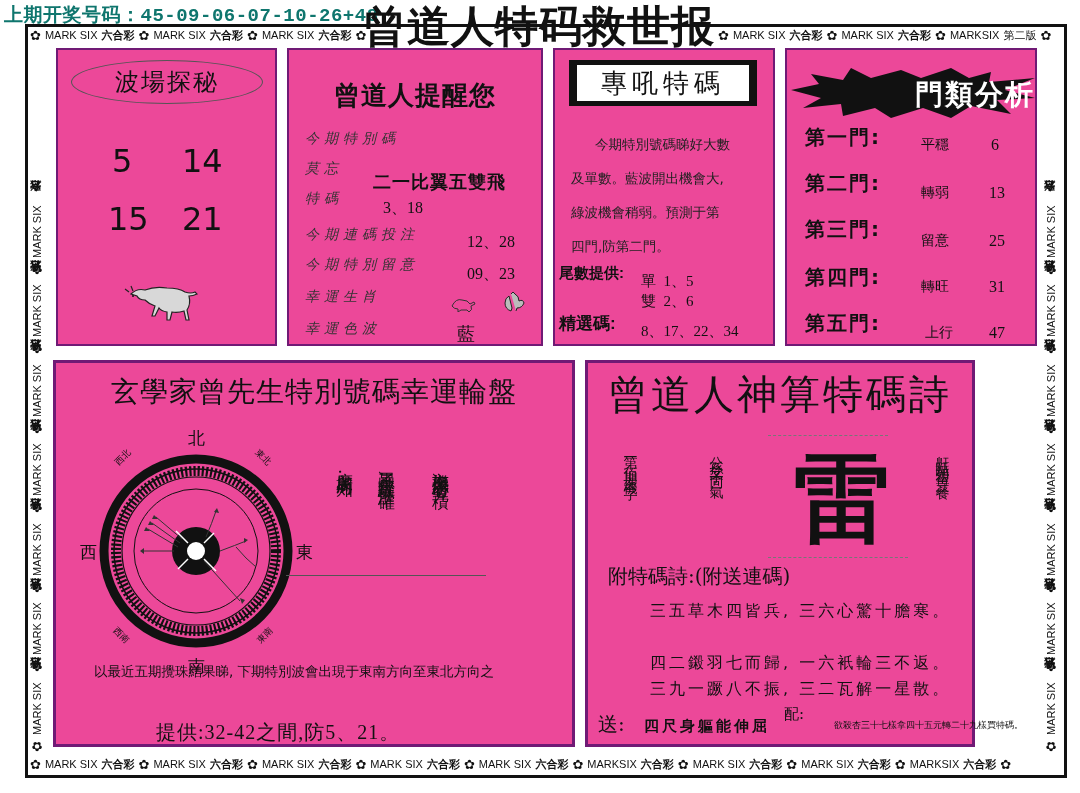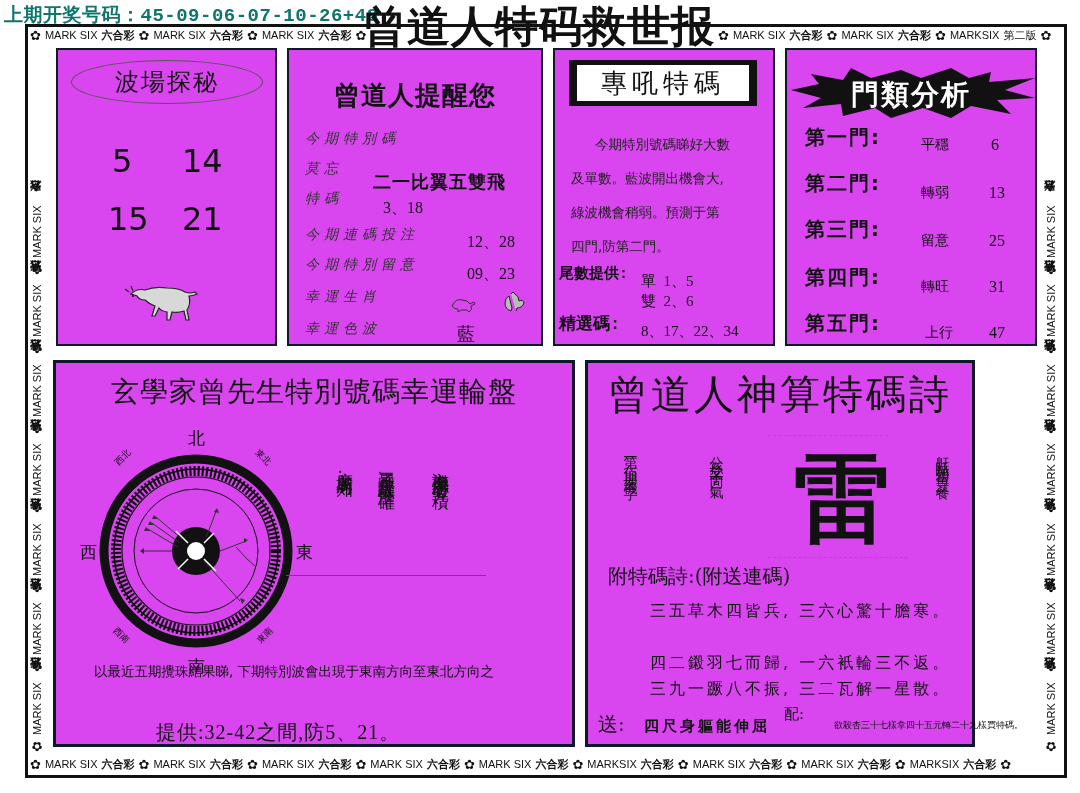--- a/index.html
+++ b/index.html
@@ -22,21 +22,21 @@
   .strip-top-left { left: 30px; top: 26px; width: 340px; height: 18px; }
   .strip-top-right { left: 718px; top: 26px; width: 344px; height: 18px; }
   .strip-bottom { left: 30px; top: 755px; width: 1032px; height: 18px; }
   .strip-vert { writing-mode: vertical-rl; transform: rotate(180deg); font-size: 11px; white-space: nowrap; overflow: hidden; font-family: "Liberation Sans", sans-serif; display: flex; align-items: center; gap: 4px; }
   .strip-left { left: 28px; top: 46px; width: 18px; height: 708px; }
   .strip-right { left: 1042px; top: 46px; width: 18px; height: 708px; }
   .flower { font-size: 13px; line-height: 1; }
   .lhc { font-weight: bold; font-family: "DejaVu Sans", sans-serif; font-size: 11px; }
 
   
-  .panel { border: 2px solid #0f172a; background: #d946ef; }
+  .panel { border: 2px solid #701a75; background: #ec4899; }
   .p-wave { left: 56px; top: 48px; width: 221px; height: 298px; }
   .p-remind { left: 287px; top: 48px; width: 256px; height: 298px; }
   .p-special { left: 553px; top: 48px; width: 222px; height: 298px; }
   .p-doors { left: 785px; top: 48px; width: 252px; height: 298px; }
   .p-wheel { left: 53px; top: 360px; width: 522px; height: 387px; border-width: 3px; }
   .p-poem { left: 585px; top: 360px; width: 390px; height: 387px; border-width: 3px; }
 
   
   .oval { left: 13px; top: 10px; width: 192px; height: 44px; border: 1px solid #555; border-radius: 50%; display: flex; align-items: center; justify-content: center; font-size: 24px; letter-spacing: 2px; }
   .wave-num { font-family: "DejaVu Sans", sans-serif; font-size: 32px; color: #111; }
@@ -45,21 +45,21 @@
   
   .remind-title { left: 0; width: 100%; top: 28px; text-align: center; font-family: "DejaVu Sans", sans-serif; font-weight: bold; font-size: 26px; letter-spacing: 1px; }
   .hand { font-size: 14px; color: #333; letter-spacing: 5px; font-family: "DejaVu Serif", serif; font-style: italic; }
   .r-val { font-size: 16px; font-family: "Liberation Serif", serif; color: #111; white-space: nowrap; }
   .r-bold { font-size: 18px; font-weight: bold; font-family: "DejaVu Serif", serif; letter-spacing: 1px; }
 
   
   .special-banner { left: 14px; top: 10px; width: 188px; height: 46px; background: #111; padding: 5px 8px; }
   .special-banner-inner { width: 100%; height: 100%; background: #fff; display: flex; align-items: center; justify-content: center; font-size: 26px; letter-spacing: 5px; }
   .sp-text { font-size: 13.5px; font-family: "DejaVu Sans", sans-serif; color: #222; white-space: nowrap; line-height: 1; }
-  .sp-label { font-size: 15px; font-weight: bold; font-family: Liberation Mono, monospace; }
+  .sp-label { font-size: 15px; font-weight: bold; font-family: Liberation Sans, sans-serif; }
   .sp-val { font-size: 15px; font-family: "Liberation Serif", serif; white-space: nowrap; }
 
   
   .burst { left: 4px; top: 18px; width: 244px; height: 50px; }
   .burst-title { left: 0; width: 100%; top: 22px; text-align: center; color: #fff; font-size: 28px; font-weight: bold; letter-spacing: 2px; font-family: "DejaVu Sans", sans-serif; }
   .door-label { font-size: 20px; font-weight: bold; font-family: "DejaVu Sans", sans-serif; letter-spacing: 2px; }
   .door-desc { font-size: 14px; font-family: "DejaVu Serif", serif; }
   .door-num { font-size: 16px; font-family: "Liberation Serif", serif; }
 
   
@@ -248,21 +248,21 @@
   <span class="abs sp-val" style="left:86px; top:242px;"><span>雙</span>&nbsp;&nbsp;<span>2、6</span></span>
 
   <span class="abs sp-label" style="left:4px; top:262px; font-size:17px;">精選碼:</span>
   <span class="abs sp-val" style="left:86px; top:272px;">8、17、22、34</span>
 </div>
 
 <div class="abs panel p-doors">
   <svg class="abs burst" viewBox="0 0 244 50" preserveAspectRatio="none">
     <polygon points="0,22 28,16 20,6 52,12 60,0 80,10 110,2 130,10 160,0 178,10 200,4 198,14 244,10 214,22 244,30 206,32 220,46 180,38 160,50 132,40 100,50 84,40 52,48 50,36 12,40 30,30" fill="#111"></polygon>
   </svg>
-  <div class="abs burst-title" style="top:26px;">門類分析</div>
+  <div class="abs burst-title" style="top:26px;text-align:right;">門類分析</div>
 
   <span class="abs door-label" style="left:18px; top:74px;">第一門:</span>
   <span class="abs door-desc" style="left:134px; top:86px;">平穩</span>
   <span class="abs door-num" style="left:204px; top:86px;">6</span>
 
   <span class="abs door-label" style="left:18px; top:120px;">第二門:</span>
   <span class="abs door-desc" style="left:134px; top:134px;">轉弱</span>
   <span class="abs door-num" style="left:202px; top:134px;">13</span>
 
   <span class="abs door-label" style="left:18px; top:166px;">第三門:</span>

